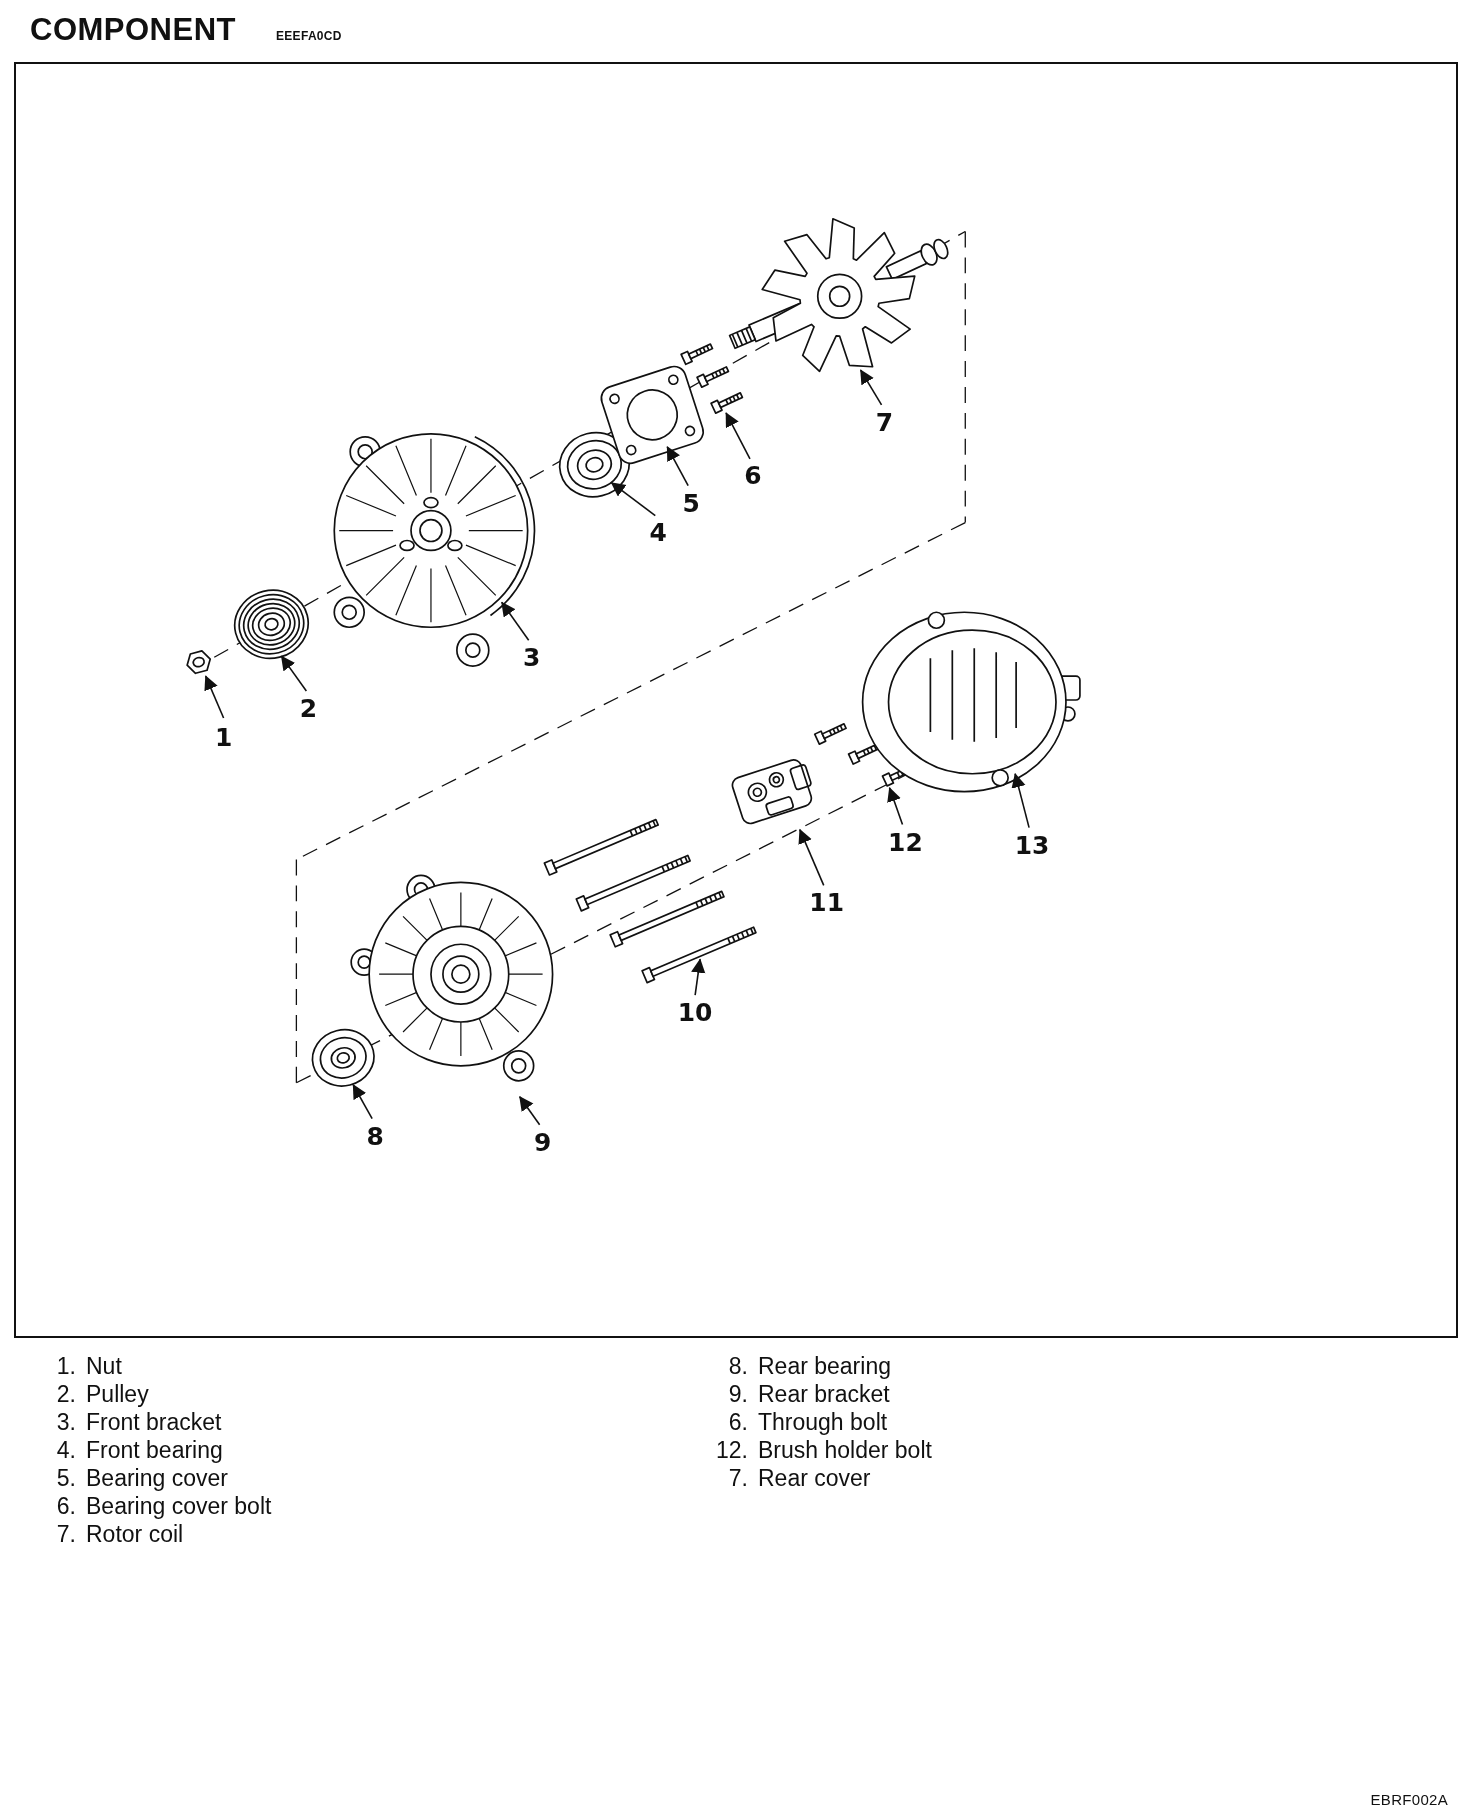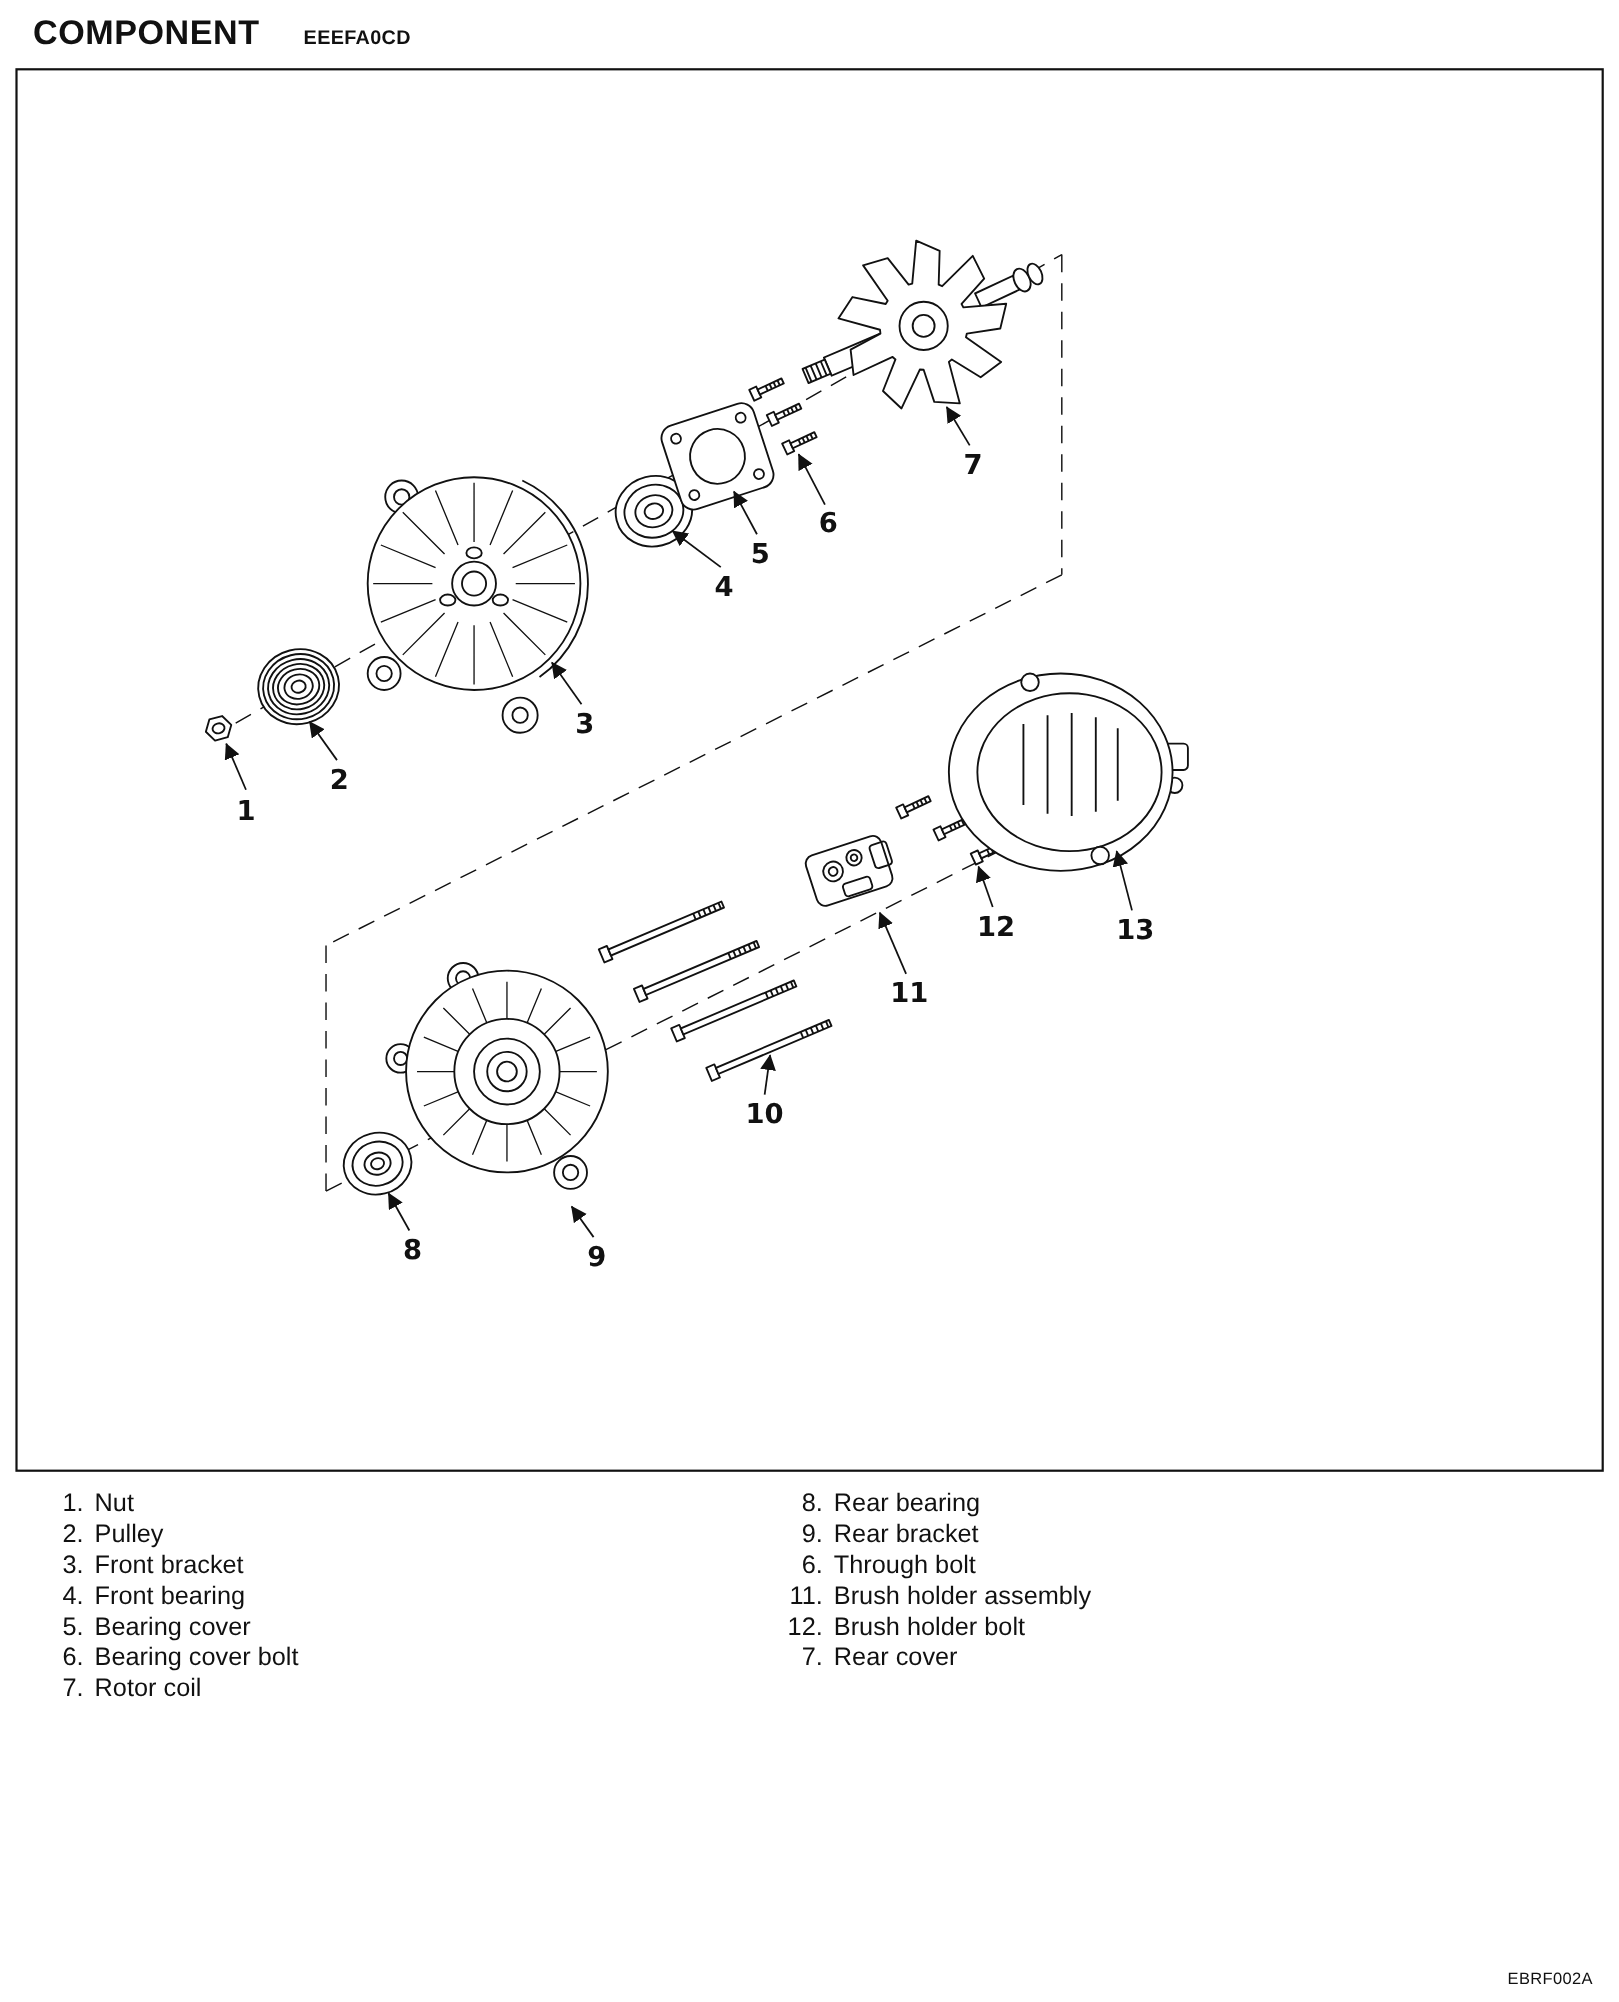--- a/index.html
+++ b/index.html
@@ -6,21 +6,21 @@
   html,body { background:#fff; }
   body {
     width:1472px; height:1820px;
     color:#111;
     font-family:"Liberation Sans","DejaVu Sans",sans-serif;
     position:relative;
   }
   .page { position:relative; width:1472px; height:1820px; background:#fff; }
   .header { position:absolute; top:12px; left:30px; display:flex; align-items:baseline; gap:40px; }
   .title  { font-size:31px; font-weight:bold; letter-spacing:.5px; }
-  .code   { font-size:18px; font-weight:bold; letter-spacing:.3px; }
+  .code   { font-size:12px; font-weight:bold; letter-spacing:.3px; }
   .figure-box {
     position:absolute; top:62px; left:14px;
     width:1444px; height:1276px;
     border:2px solid #111;
     background:#fff;
   }
   .figure-box svg { display:block; }
   .parts { position:absolute; top:1352px; left:0; width:1472px; display:flex; }
   .col-left  { width:700px; padding-left:28px; }
   .col-right { flex:1; }
@@ -265,24 +265,20 @@
       </div>
       <div class="row">
         <span class="num">9.</span>
         <span class="lbl">Rear bracket</span>
       </div>
       <div class="row">
         <span class="num">6.</span>
         <span class="lbl">Through bolt</span>
       </div>
       <div class="row">
-        <span class="num">11.</span>
-        <span class="lbl">Brush holder assembly</span>
-      </div>
-      <div class="row">
         <span class="num">12.</span>
         <span class="lbl">Brush holder bolt</span>
       </div>
       <div class="row">
         <span class="num">7.</span>
         <span class="lbl">Rear cover</span>
       </div>
     </div>
   </div>
 

